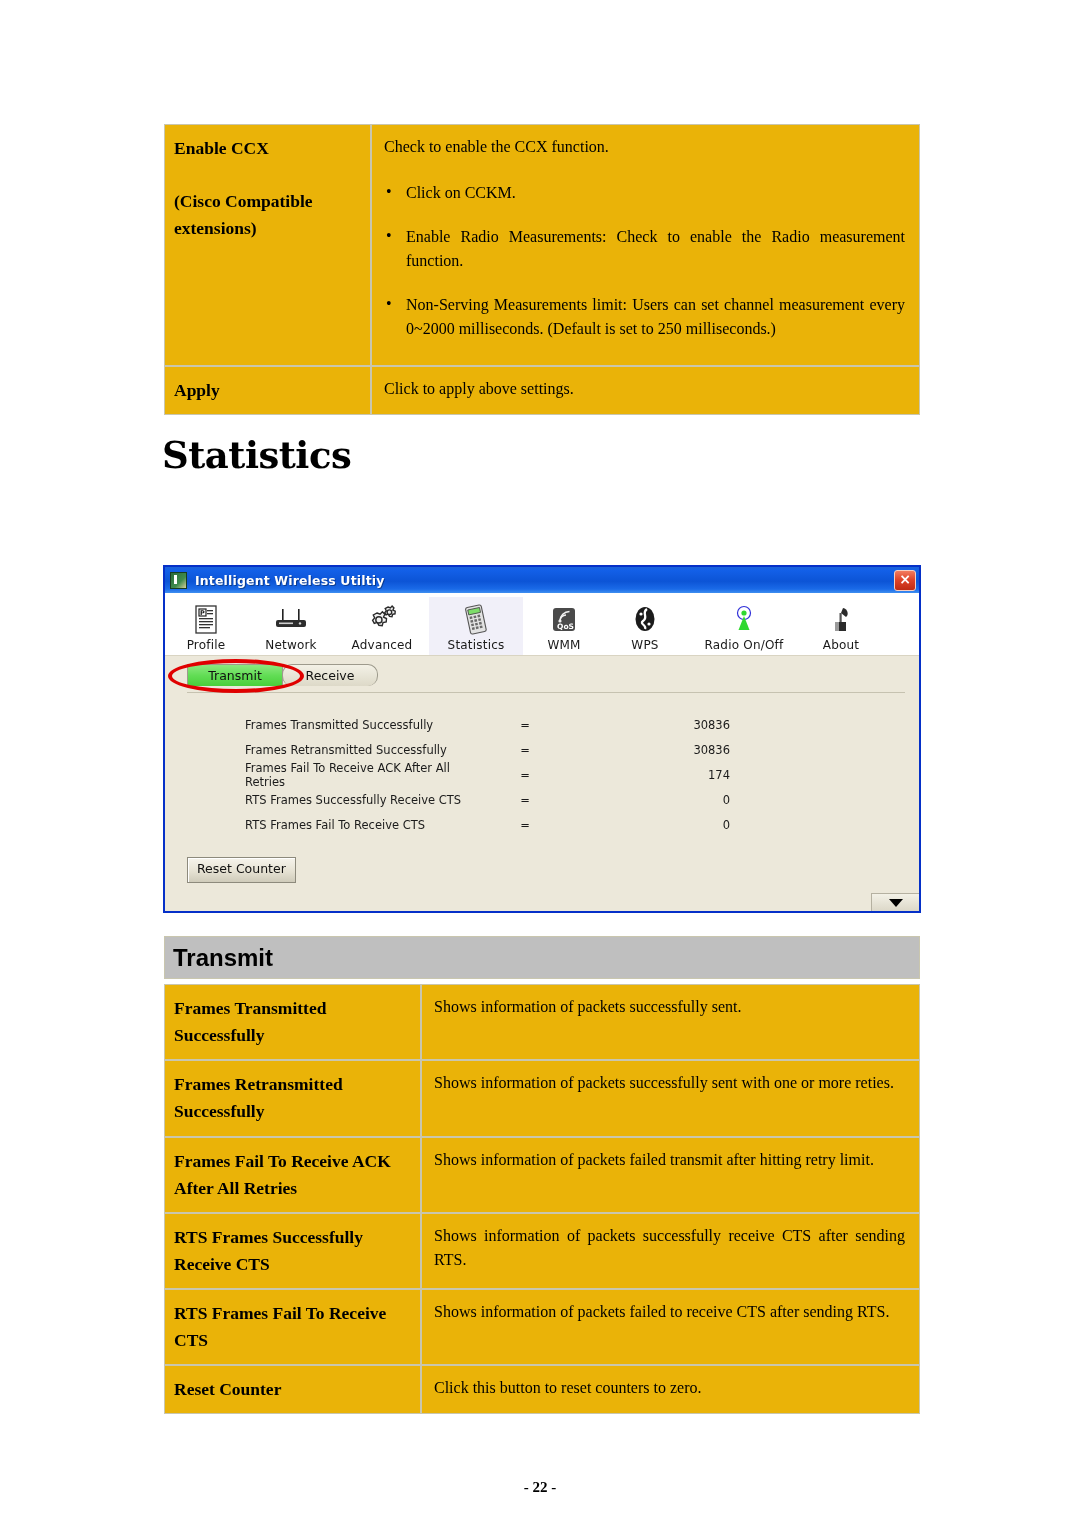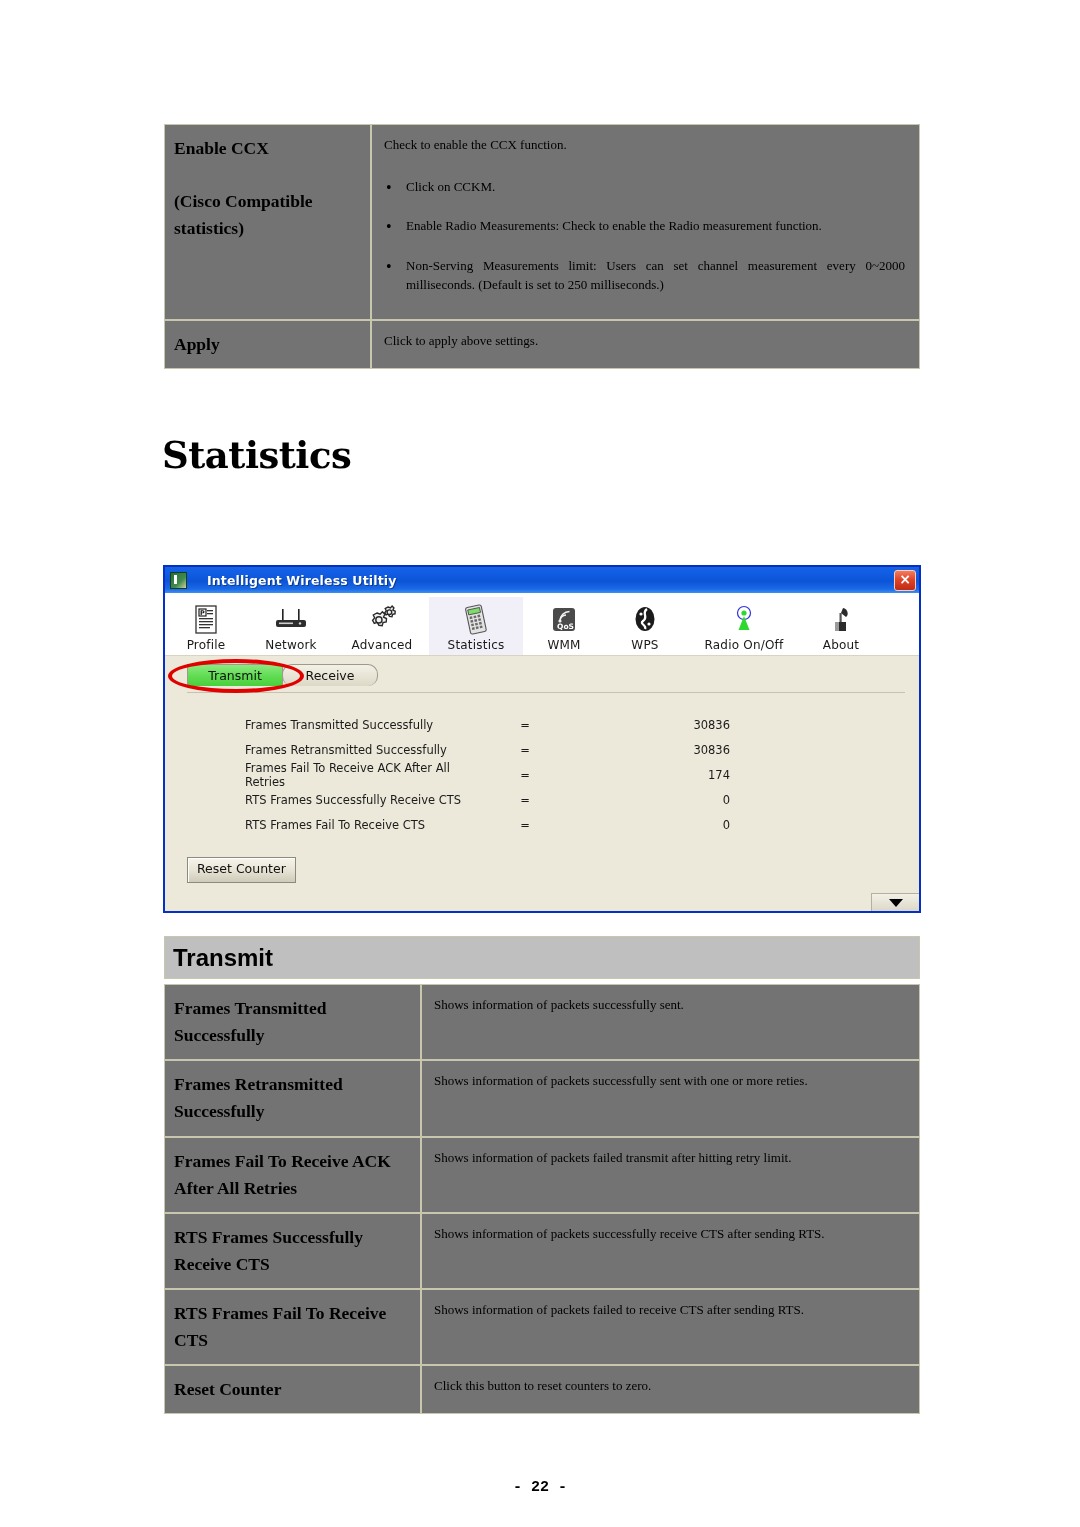--- a/index.html
+++ b/index.html
@@ -26,30 +26,30 @@
   
   .doc-table {
     position: absolute;
     border-collapse: separate;
     border-spacing: 0;
     table-layout: fixed;
   }
   .doc-table td {
     border: 1px solid #c9c6ae;
     vertical-align: top;
-    background: #737373;
+    background: #eab308;
   }
   .cell-label {
     font-weight: bold;
     font-size: 17.5px;
     padding: 10px 8px 10px 9px;
     line-height: 1.55;
   }
   .cell-desc {
-    font-size: 13px;
+    font-size: 16px;
     padding: 10px 14px 10px 12px;
     line-height: 1.5;
     text-align: justify;
   }
 
   
   #ccx-table {
     left: 164px;
     top: 124px;
     width: 756px;
@@ -127,21 +127,21 @@
     content: "";
     position: absolute;
     left: 3px; top: 2px;
     width: 3px; height: 9px;
     background: #ffffff;
   }
   #title-text {
     color: #ffffff;
     font-size: 12.5px;
     font-weight: bold;
-    margin-left: 20px;
+    margin-left: 8px;
     letter-spacing: 0.15px;
     text-shadow: 1px 1px 0 rgba(0,0,0,.35);
   }
   #close-button {
     position: absolute;
     right: 3px; top: 3px;
     width: 20px; height: 19px;
     background: linear-gradient(180deg,#f27c60 0%, #e0452a 45%, #bf2b14 100%);
     border: 1px solid #f7cfc2;
     border-radius: 3px;
@@ -311,36 +311,36 @@
   }
   #transmit-table td.cell-label { width: 238px; }
 
   #page-number {
     position: absolute;
     left: 0; right: 0;
     top: 1479px;
     text-align: center;
     font-size: 15px;
     font-weight: bold;
-    font-family: Liberation Mono, monospace;
+    font-family: Liberation Serif, serif;
   }
 </style>
 </head>
 <body>
 
 <div class="page">
 
   <table id="ccx-table" class="doc-table">
     <tbody>
         <tr>
       <td class="cell-label" style="width:188px;">
         <div>Enable CCX</div>
         <div style="height:26px;"></div>
         <div>(Cisco Compatible</div>
-        <div>statistics)</div>
+        <div>extensions)</div>
       </td>
       <td class="cell-desc">
         <p class="ccx-first-line">Check to enable the CCX function.</p>
         <ul class="bullets">
           <li>Click on CCKM.</li>
           <li>Enable Radio Measurements: Check to enable the Radio measurement function.</li>
           <li>Non-Serving Measurements limit: Users can set channel measurement every 0~2000 milliseconds. (Default is set to 250 milliseconds.)</li>
         </ul>
       </td>
     </tr>

